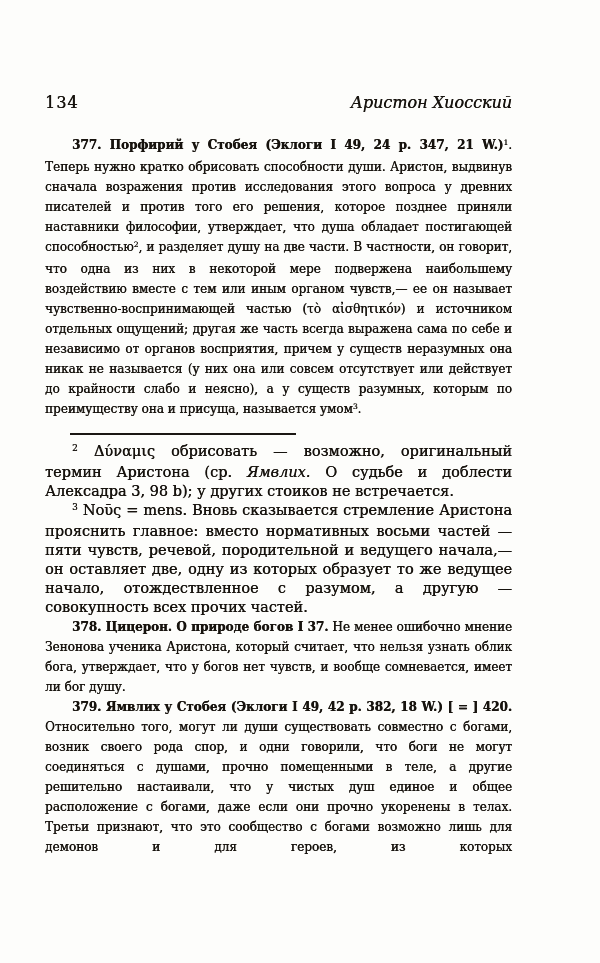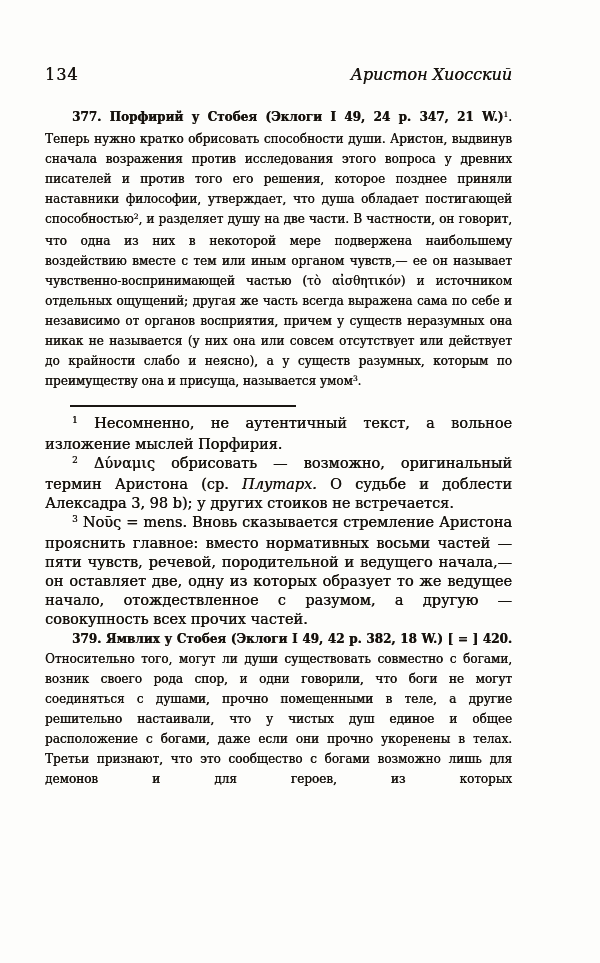--- a/index.html
+++ b/index.html
@@ -12,21 +12,21 @@
   body {
     background: #fdfdfb;
     color: #17130e;
     font-family: "DejaVu Serif", "Liberation Serif", serif;
     text-shadow: 0.35px 0 0 currentColor; 
   }
   .page {
     box-sizing: border-box;
     width: 540px;
     height: 963px;
-    padding: 64px 28px 0 45px;
+    padding: 92px 28px 0 45px;
   }
   .page-header {
     position: relative;
     height: 21px;
     font-size: 16px;
     line-height: 21px;
   }
   .page-number {
     position: absolute;
     left: 0;
@@ -89,23 +89,23 @@
     <span class="running-header">Аристон Хиосский</span>
   </header>
 
   <main class="page-body">
 
     <p class="para entry-377"><span class="seg-bold">377. Порфирий у Стобея (Эклоги I 49, 24 p. 347, 21 W.)</span><span class="seg-sup">1</span><span class="seg-normal">. Теперь нужно кратко обрисовать способности души. Аристон, выдвинув сначала возражения против исследования этого вопроса у древних писателей и против того его решения, которое позднее приняли наставники философии, утверждает, что душа обладает постигающей способностью</span><span class="seg-sup">2</span><span class="seg-normal">, и разделяет душу на две части. В частности, он говорит, что одна из них в некоторой мере подвержена наибольшему воздействию вместе с тем или иным органом чувств,— ее он называет чувственно-воспринимающей частью (τὸ αἰσθητικόν) и источником отдельных ощущений; другая же часть всегда выражена сама по себе и независимо от органов восприятия, причем у существ неразумных она никак не называется (у них она или совсем отсутствует или действует до крайности слабо и неясно), а у существ разумных, которым по преимуществу она и присуща, называется умом</span><span class="seg-sup">3</span><span class="seg-normal">.</span></p>
 
     <hr class="fn-rule">
 
     <section class="footnotes">
-      <p class="fn"><span class="seg-sup">1</span><span class="seg-normal"> Несомненно, не аутентичный текст, а вольное изложение мыслей Порфирия.</span></p>
-      <p class="fn"><span class="seg-sup">2</span><span class="seg-normal"> Δύναμις обрисовать — возможно, оригинальный термин Аристона (ср. </span><span class="seg-italic">Плутарх.</span><span class="seg-normal"> О судьбе и доблести Алексадра 3, 98 b); у других стоиков не встречается.</span></p>
+      <p class="fn"><span class="seg-sup">2</span><span class="seg-normal"> Δύναμις обрисовать — возможно, оригинальный термин Аристона (ср. </span><span class="seg-italic">Ямвлих.</span><span class="seg-normal"> О судьбе и доблести Алексадра 3, 98 b); у других стоиков не встречается.</span></p>
       <p class="fn"><span class="seg-sup">3</span><span class="seg-normal"> Νοῦς = mens. Вновь сказывается стремление Аристона прояснить главное: вместо нормативных восьми частей — пяти чувств, речевой, породительной и ведущего начала,— он оставляет две, одну из которых образует то же ведущее начало, отождествленное с разумом, а другую — совокупность всех прочих частей.</span></p>
     </section>
 
+    <p class="para entry-378"><span class="seg-bold">378. Цицерон. О природе богов I 37.</span><span class="seg-normal"> Не менее ошибочно мнение Зенонова ученика Аристона, который считает, что нельзя узнать облик бога, утверждает, что у богов нет чувств, и вообще сомневается, имеет ли бог душу.</span></p>
 
     <p class="para entry-379 justify-last"><span class="seg-bold">379. Ямвлих у Стобея (Эклоги I 49, 42 p. 382, 18 W.) [ = ] 420.</span><span class="seg-normal"> Относительно того, могут ли души существовать совместно с богами, возник своего рода спор, и одни говорили, что боги не могут соединяться с душами, прочно помещенными в теле, а другие решительно настаивали, что у чистых душ единое и общее расположение с богами, даже если они прочно укоренены в телах. Третьи признают, что это сообщество с богами возможно лишь для демонов и для героев, из которых</span></p>
 
   </main>
 
 </div>
 
 </body></html>

